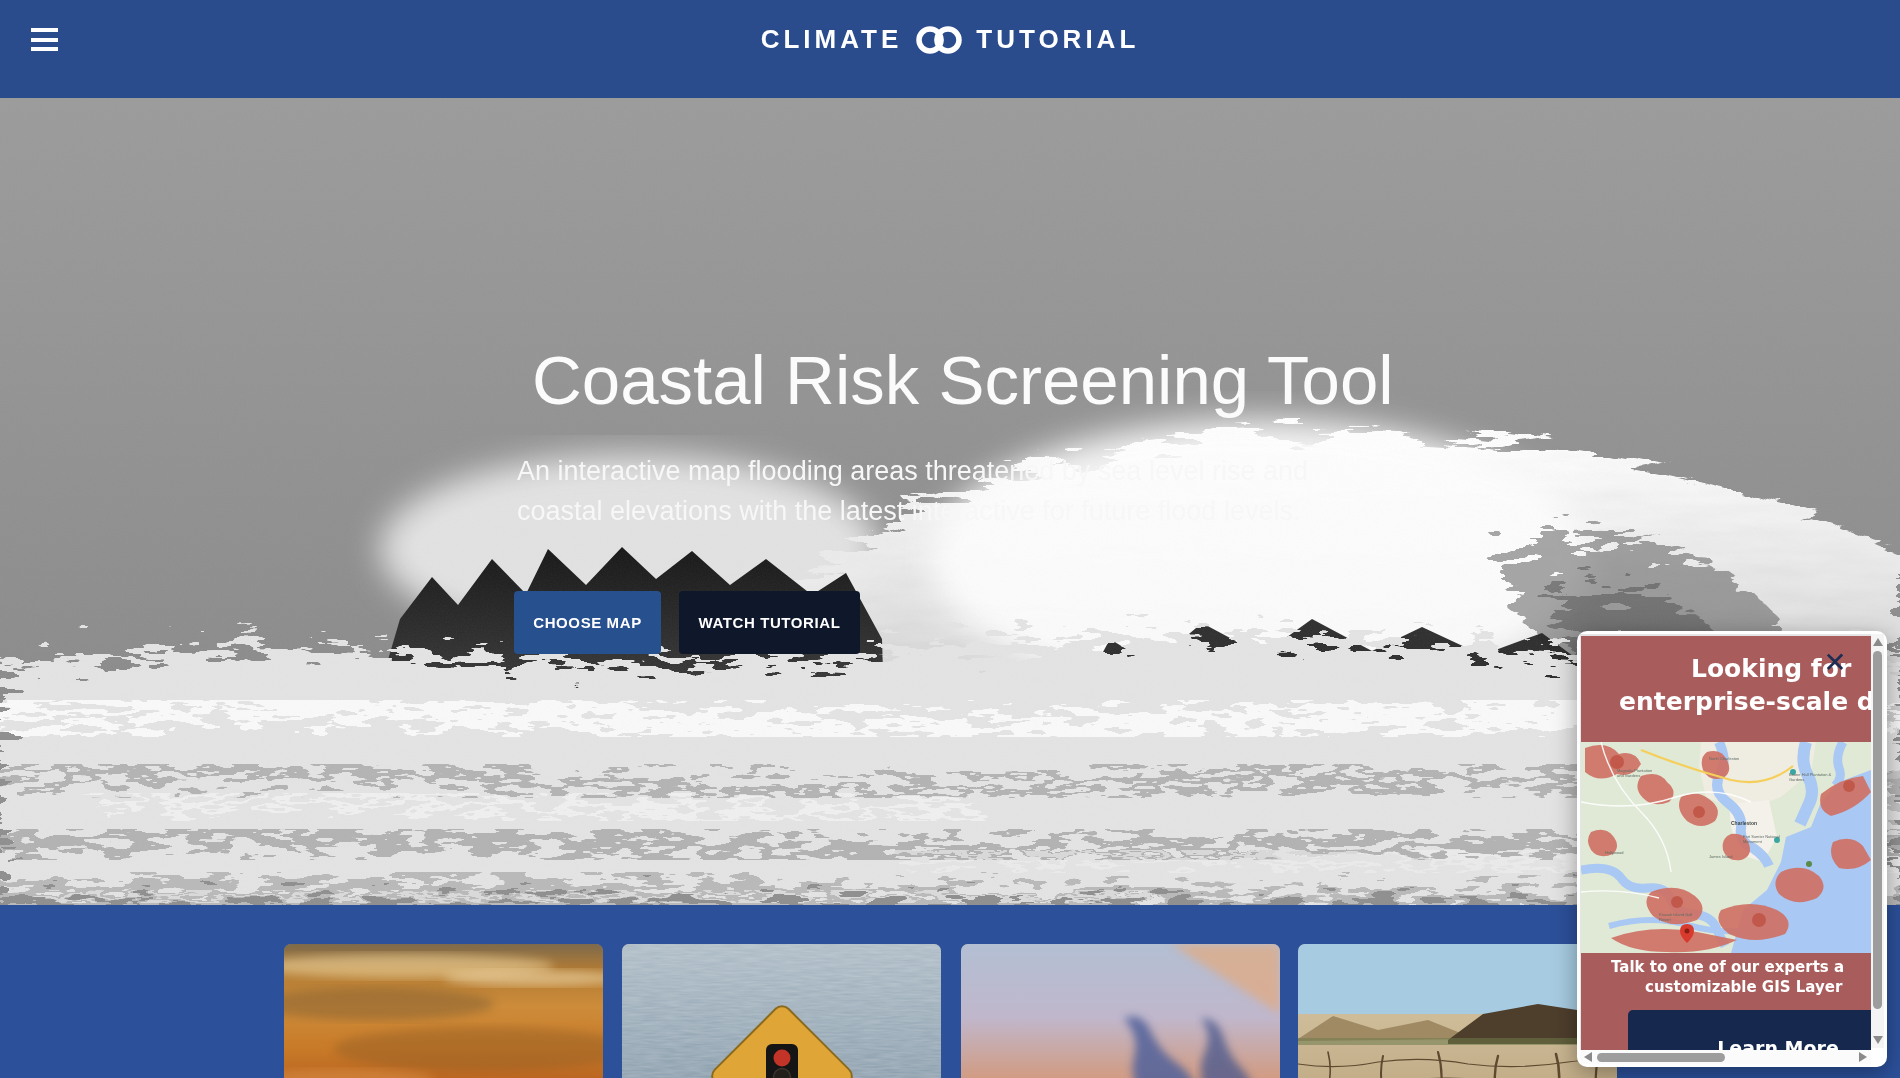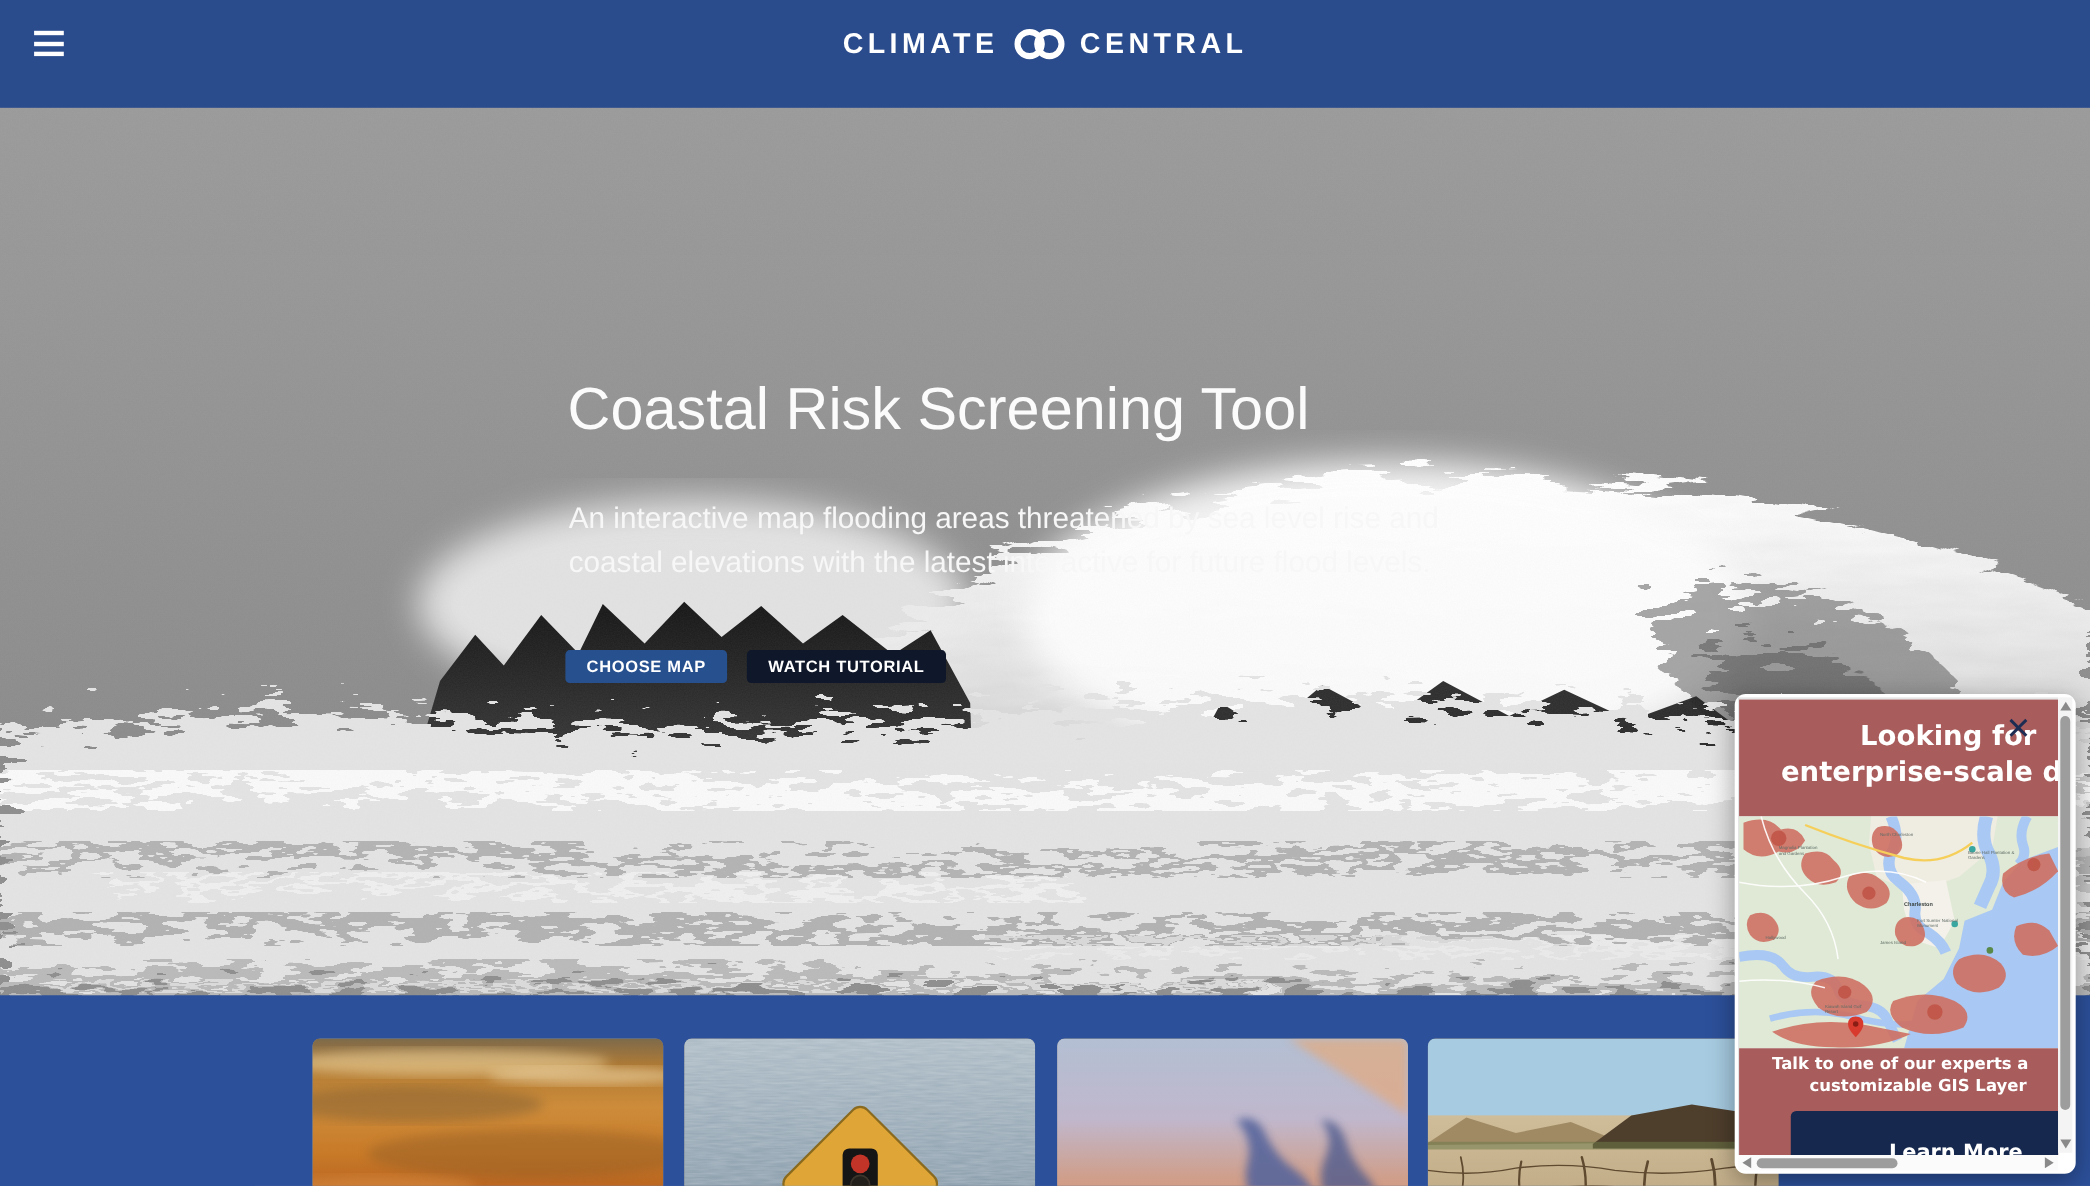--- a/index.html
+++ b/index.html
@@ -9,24 +9,24 @@
   }
   
   .navbar{position:absolute;left:0;top:0;width:1900px;height:98px;background:#2a4b8c;z-index:30;}
   .hamburger{position:absolute;left:31px;top:28px;width:27px;height:23px;cursor:pointer;display:flex;flex-direction:column;justify-content:space-between;}
   .hamburger .bar{width:27px;height:4px;background:#ffffff;}
   .brand{position:absolute;left:0;top:0;width:1900px;height:79px;display:flex;align-items:center;justify-content:center;gap:11px;}
   .brand-text{color:#ffffff;font-size:26px;font-weight:bold;letter-spacing:4px;}
   
   .hero{position:absolute;left:0;top:79px;width:1900px;height:826px;overflow:hidden;background:#8e8e8e;}
   .hero svg.art{position:absolute;left:0;top:0;}
-  .hero-title{position:absolute;left:516px;top:262px;color:#fbfbfb;font-size:54px;font-weight:300;letter-spacing:0px;text-align:right;}
+  .hero-title{position:absolute;left:532px;top:262px;color:#fbfbfb;font-size:69px;font-weight:300;letter-spacing:0px;text-align:right;}
   .hero-desc{position:absolute;left:517px;top:372px;color:#f7f7f7;font-size:27px;font-weight:400;line-height:40px;}
   .hero-buttons{position:absolute;left:514px;top:512px;display:flex;gap:18px;}
-  .btn{height:30px;border:none;border-radius:4px;color:#ffffff;font-family:"Liberation Sans",sans-serif;
+  .btn{height:63px;border:none;border-radius:4px;color:#ffffff;font-family:"Liberation Sans",sans-serif;
        font-size:15px;font-weight:bold;letter-spacing:0.6px;display:flex;align-items:center;justify-content:center;cursor:pointer;}
   .btn-choose{width:147px;background:#27508f;}
   .btn-watch{width:181px;background:#0f172a;}
   
   .bottom{position:absolute;left:0;top:905px;width:1900px;height:173px;background:#2c509a;}
   .card{position:absolute;top:39px;width:319px;height:210px;border-radius:7px;overflow:hidden;cursor:pointer;background:#888;}
   .card svg{display:block;}
   
   .popup{position:absolute;left:1577px;top:631px;width:310px;height:436px;background:#ffffff;border-radius:10px;
          box-shadow:0 6px 24px rgba(0,0,0,0.35);z-index:40;}
@@ -67,21 +67,21 @@
     <div class="bar"></div>
     <div class="bar"></div>
   </div>
   <div class="brand">
     <span class="brand-text">CLIMATE</span>
     <svg width="52" height="32" viewBox="0 0 52 32">
       <circle cx="17" cy="16" r="11" fill="none" stroke="#ffffff" stroke-width="5.5"></circle>
       <circle cx="35" cy="16" r="11" fill="none" stroke="#ffffff" stroke-width="5.5"></circle>
       <circle cx="26" cy="16" r="4.5" fill="#ffffff" opacity="0.85"></circle>
     </svg>
-    <span class="brand-text">CENTRAL</span>
+    <span class="brand-text">TUTORIAL</span>
   </div>
 </div>
 
 <div class="hero">
   <svg class="art" width="1900" height="826" viewBox="0 0 1900 826">
     <defs>
       <linearGradient id="skyGrad" x1="0" y1="0" x2="0" y2="1">
         <stop offset="0" stop-color="#9b9b9b"></stop>
           <stop offset="1" stop-color="#8a8a8a"></stop>
       </linearGradient>

